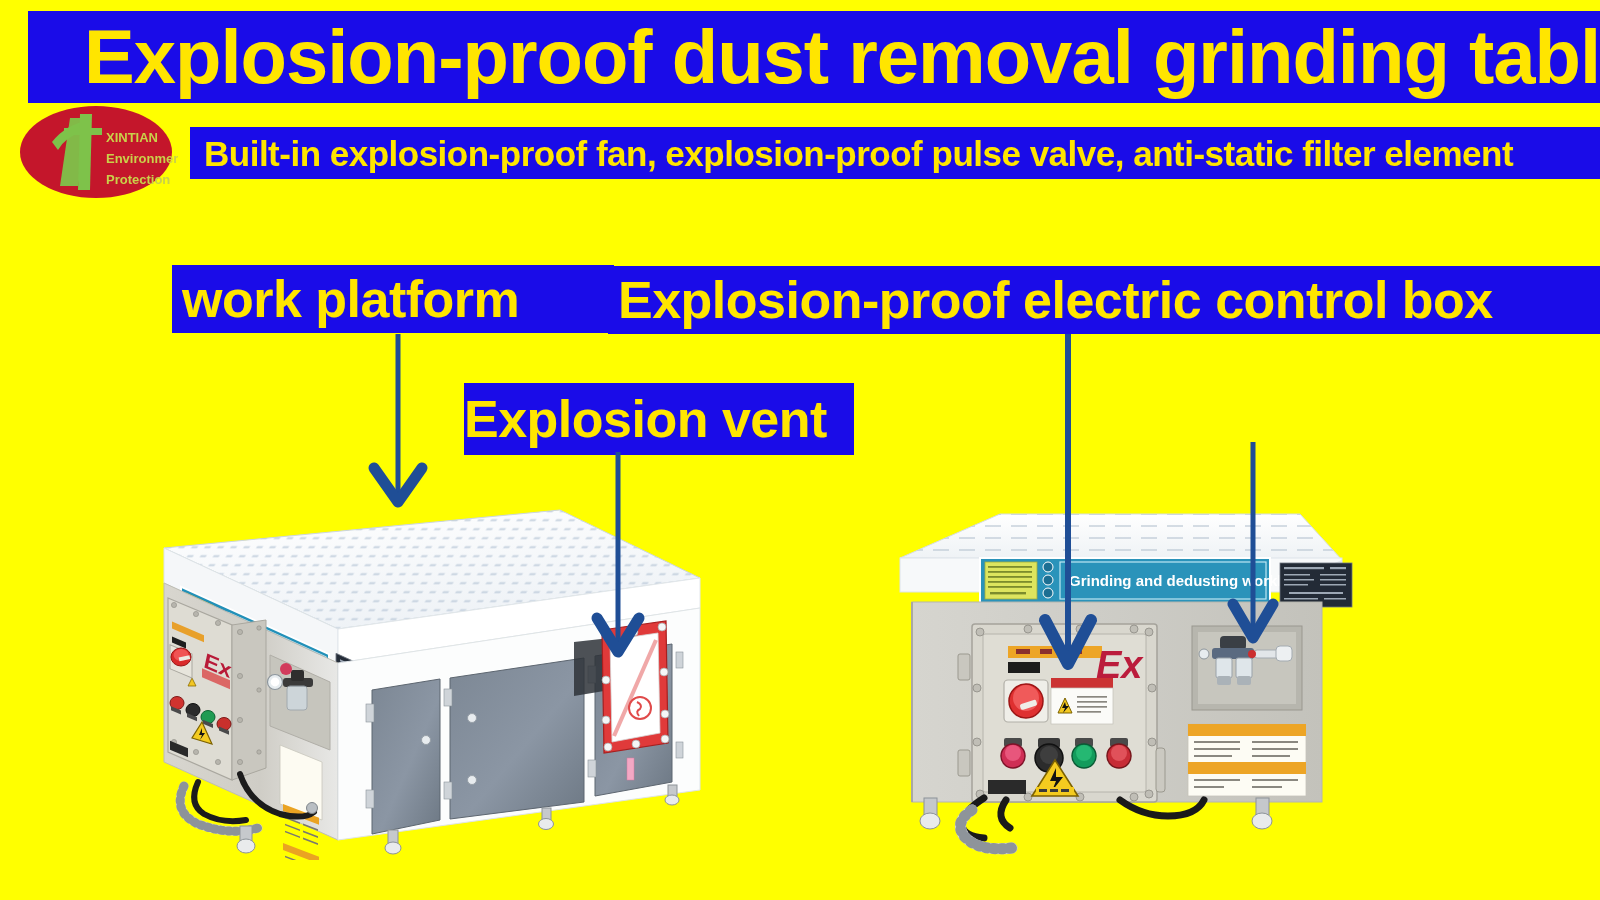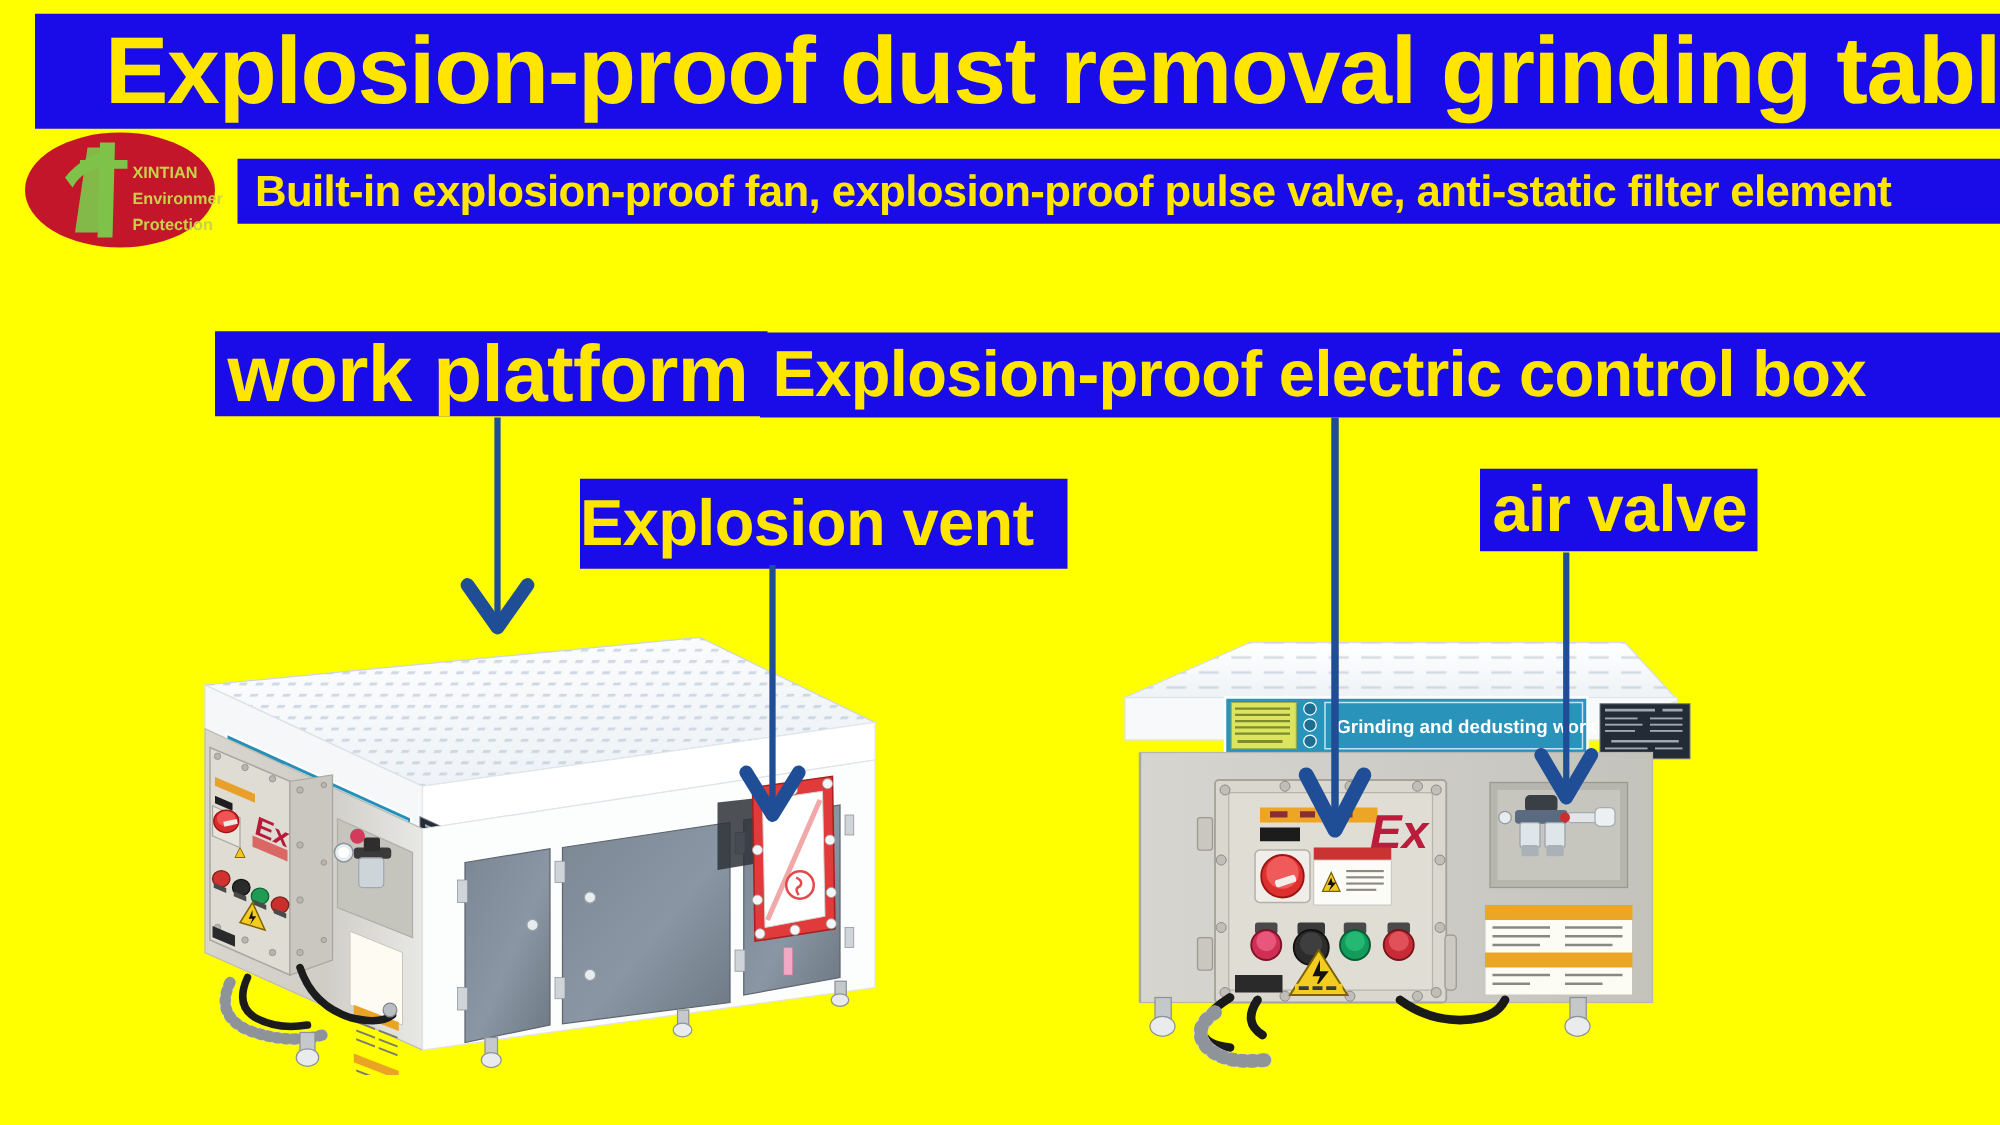--- a/index.html
+++ b/index.html
@@ -35,21 +35,21 @@
     padding-left: 56px;
     letter-spacing: -1px;
   }
   #subtitle-bar {
     left: 190px; top: 127px; width: 1420px; height: 52px;
     font-size: 35px;
     padding-left: 14px;
   }
   #lbl-work-platform {
     left: 172px; top: 265px; width: 442px; height: 68px;
-    font-size: 64px; padding-left: 10px;
+    font-size: 52px; padding-left: 10px;
   }
   #lbl-control-box {
     left: 608px; top: 266px; width: 1000px; height: 68px;
     font-size: 52px; padding-left: 10px;
   }
   #lbl-explosion-vent {
     left: 464px; top: 383px; width: 390px; height: 72px;
     font-size: 52px; 
   }
   #lbl-air-valve {
@@ -99,21 +99,20 @@
   </div>
 
   <div class="cbox" id="subtitle-bar">Built-in explosion-proof fan, explosion-proof pulse valve, anti-static filter element</div>
 
   <div class="cbox" id="lbl-work-platform">work platform</div>
 
   <div class="cbox" id="lbl-control-box">Explosion-proof electric control box</div>
 
   <div class="cbox" id="lbl-explosion-vent">Explosion vent</div>
 
-  <div class="cbox" id="lbl-air-valve">air valve</div>
 
   <div class="machine" id="machine-left">
     <svg class="mach-svg" viewBox="0 0 600 370">
       <defs>
         <linearGradient id="topL" x1="0" y1="0" x2="0.4" y2="1">
           <stop offset="0%" stop-color="#ffffff"></stop>
             <stop offset="100%" stop-color="#eef2f6"></stop>
         </linearGradient>
         <linearGradient id="bodyL" x1="0" y1="0" x2="1" y2="0">
           <stop offset="0%" stop-color="#d8d6cf"></stop>

